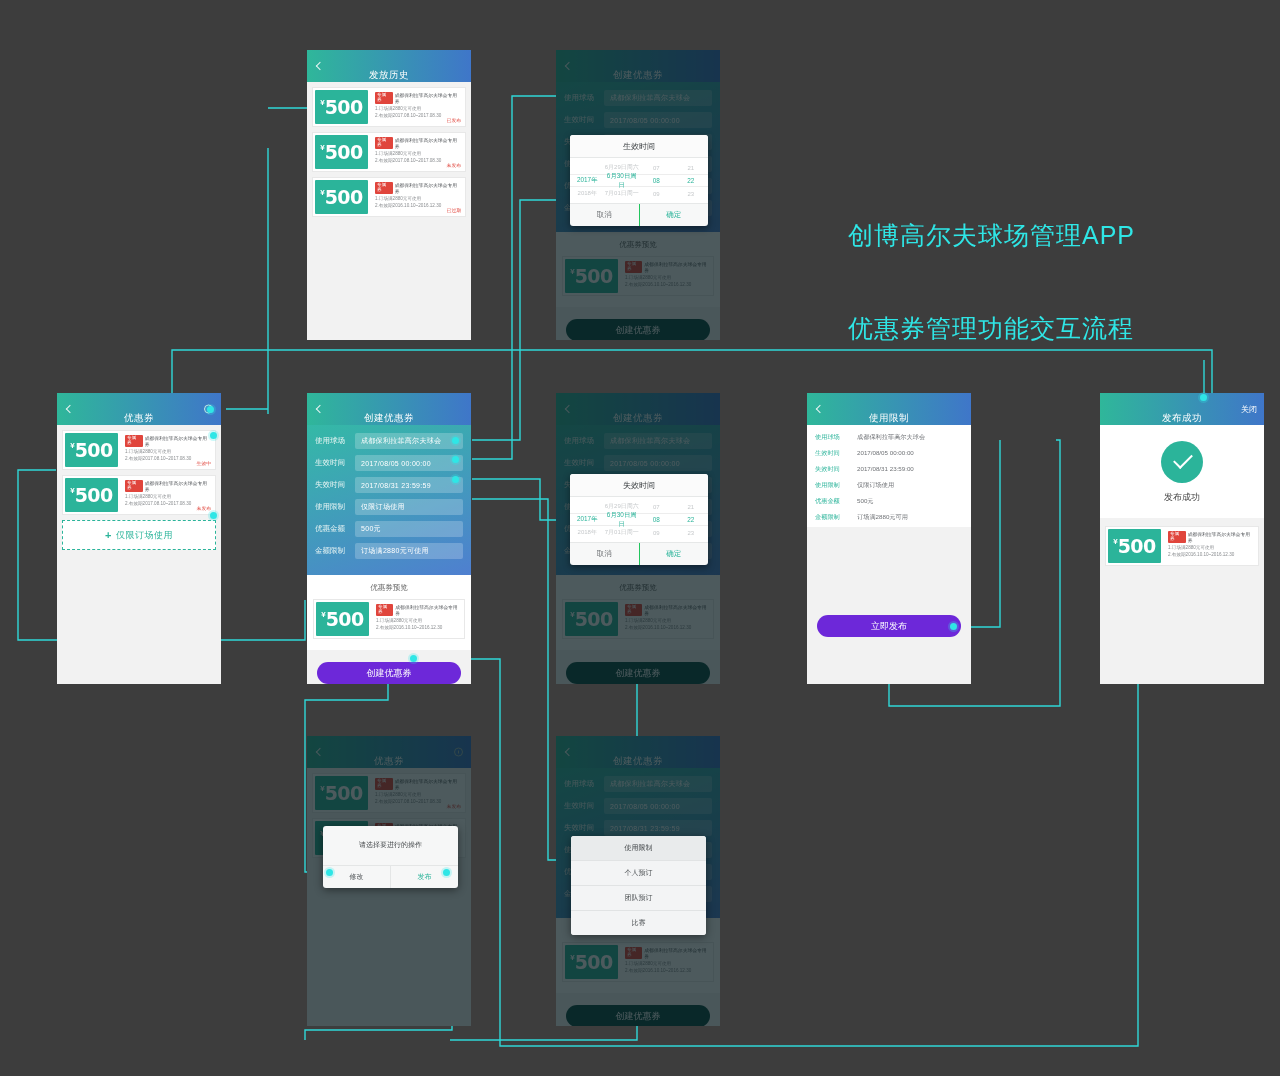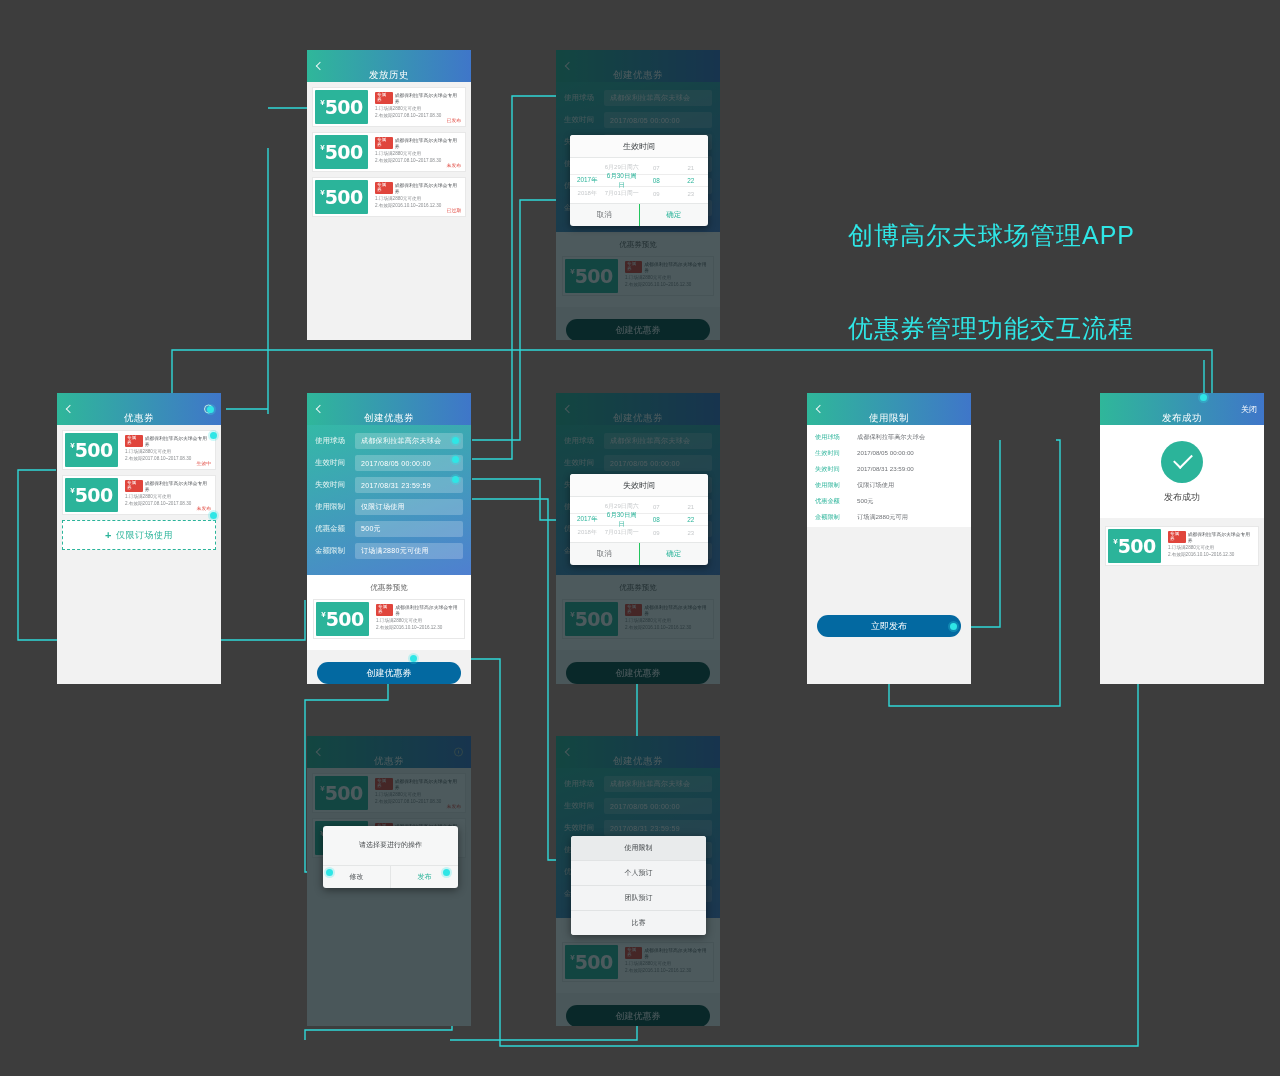--- a/index.html
+++ b/index.html
@@ -101,21 +101,21 @@
   .form-label { width:40px; color:#eaf6f4; font-size:7.5px; flex:0 0 40px; }
   .form-field {
     flex:1; height:16px; background: rgba(255,255,255,0.22);
     border-radius:2px; display:flex; align-items:center; padding:0 6px;
     color:#ffffff; font-size:7px; letter-spacing:.3px;
   }
   .preview-sec { background:#fff; padding:8px 6px 6px 6px; }
   .preview-title { text-align:center; font-size:7.5px; color:#666; margin-bottom:6px; }
   .btn-primary {
     margin: 12px 10px 0 10px; height:22px; border-radius:11px;
-    background:#0369a1; color:#fff; font-size:9px;
+    background:#6d28d9; color:#fff; font-size:9px;
     display:flex; align-items:center; justify-content:center;
   }
   .btn-dark { background:#0d4b44; }
 
   
   .detail-list { background:#fff; padding:4px 0 2px 0; }
   .detail-row { display:flex; padding:3.5px 8px; }
   .d-label { width:42px; flex:0 0 42px; color:#2bb49a; font-size:6.2px; }
   .d-value { color:#6f7276; font-size:6.2px; }
 

